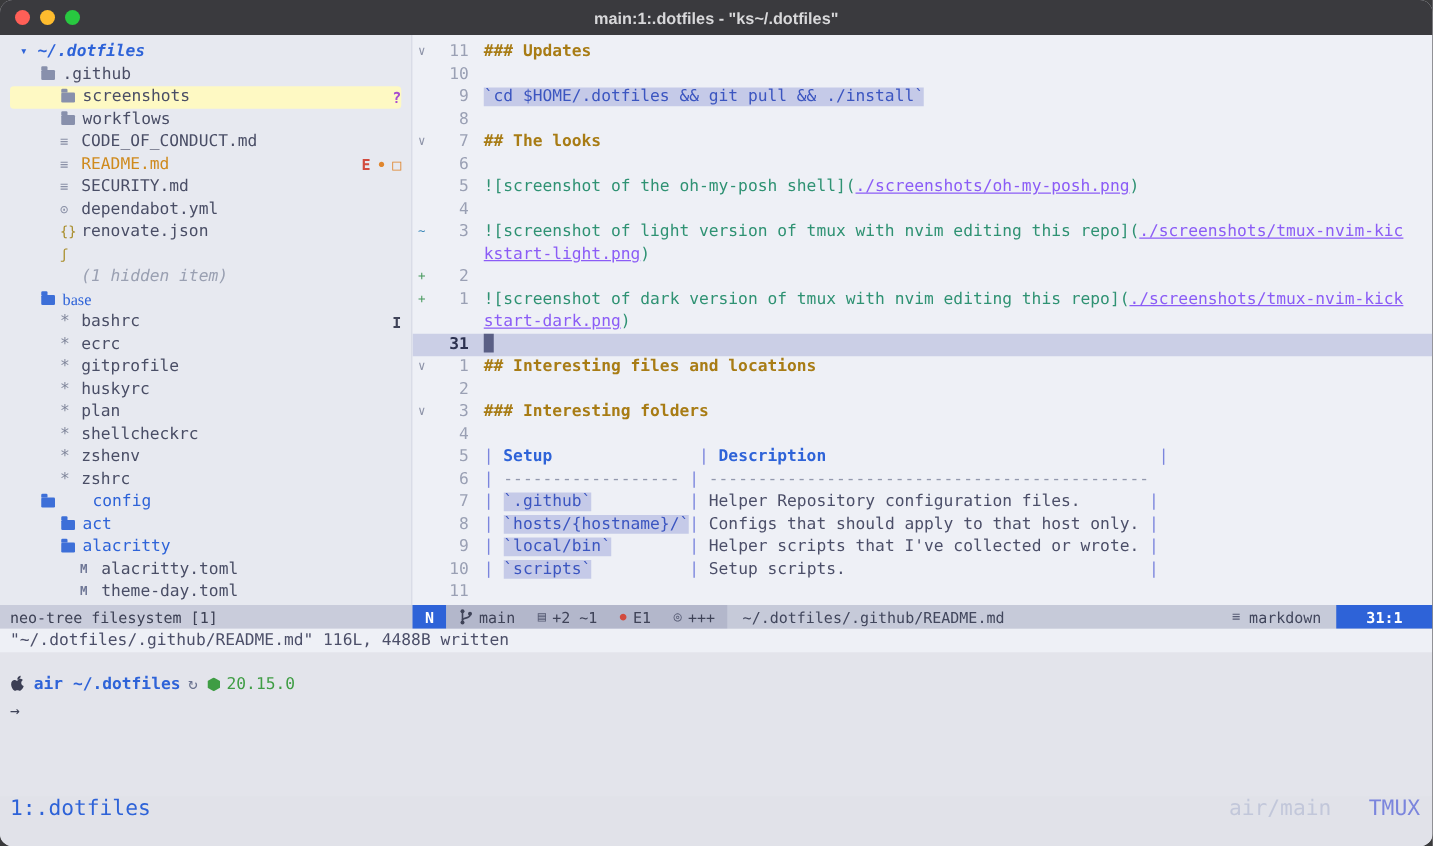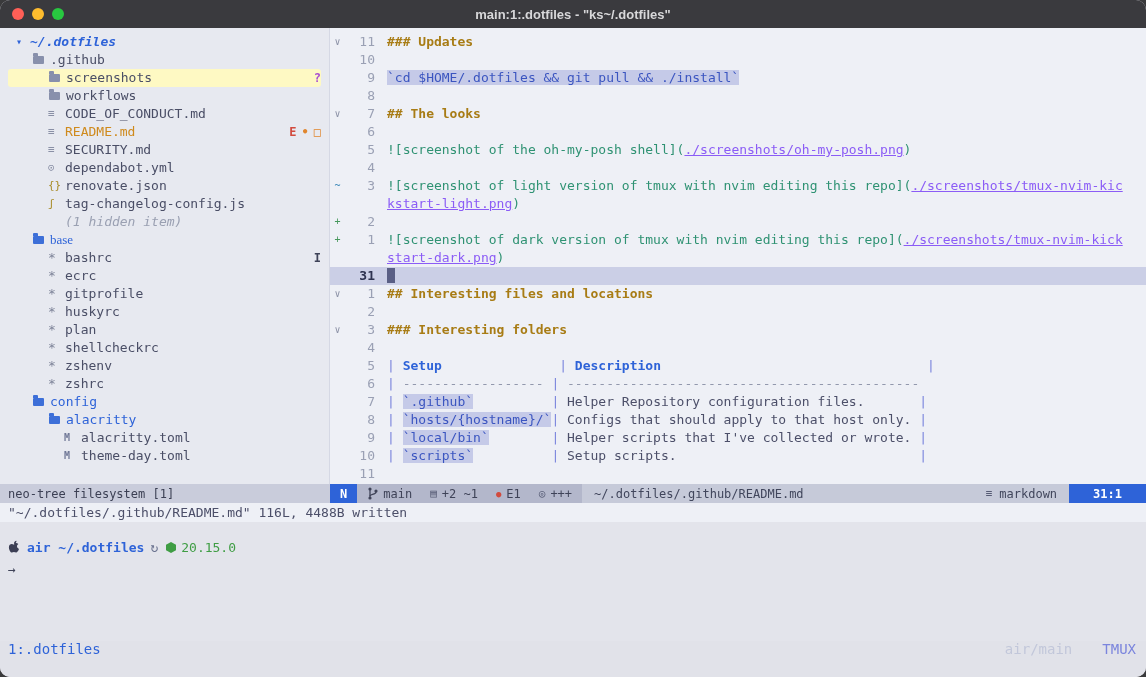--- a/index.html
+++ b/index.html
@@ -95,21 +95,21 @@
   .apple-wrap { margin-right:7px; display:flex; align-items:center; }
   .sh-host { color:#2e63d8; font-weight:bold; }
   .sh-path { color:#2e63d8; font-weight:bold; }
   .sh-sync { color:#6b7390; margin:0 6px; }
   .hex-wrap { margin:0 5px 0 2px; display:flex; align-items:center; }
   .sh-node { color:#3f9d44; }
   .prompt-arrow { height:22px; display:flex; align-items:center; color:#3f4358; }
 
   
   .tmux-bar { flex:0 0 34px; display:flex; align-items:center; background:#e1e2e9;
-              padding:0 10px 20px 8px; font-size:14px; }
+              padding:0 10px 20px 8px; font-size:17px; }
   .tm-left { color:#2e63d8; }
   .tm-fill { flex:1; }
   .tm-session { color:#c2c7da; margin-right:30px; }
   .tm-label { color:#7b85dd; }
 </style>
 </head>
 <body>
 
 <div class="window">
 
@@ -128,32 +128,33 @@
         <div id="tree">
             <div class="trow" style="padding-left: 8px;"><span class="chev">▾</span><span class="lbl-root">~/.dotfiles</span><span class="tspacer"></span></div>
             <div class="trow" style="padding-left: 24px;"><span class="fic fic-muted"></span><span class="lbl-plain">.github</span><span class="tspacer"></span></div>
             <div class="trow sel" style="padding-left: 40px;"><span class="fic fic-muted"></span><span class="lbl-plain">screenshots</span><span class="tspacer"></span><span class="tbadge bd-purple">?</span></div>
             <div class="trow" style="padding-left: 40px;"><span class="fic fic-muted"></span><span class="lbl-plain">workflows</span><span class="tspacer"></span></div>
             <div class="trow" style="padding-left: 40px;"><span class="gicon ic-doc">≡</span><span class="lbl-plain">CODE_OF_CONDUCT.md</span><span class="tspacer"></span></div>
             <div class="trow" style="padding-left: 40px;"><span class="gicon ic-doc">≡</span><span class="lbl-orange">README.md</span><span class="tspacer"></span><span class="tbadge bd-red">E</span><span class="tbadge bd-orange">•</span><span class="tbadge bd-orange">□</span></div>
             <div class="trow" style="padding-left: 40px;"><span class="gicon ic-doc">≡</span><span class="lbl-plain">SECURITY.md</span><span class="tspacer"></span></div>
             <div class="trow" style="padding-left: 40px;"><span class="gicon ic-dependabot">⊙</span><span class="lbl-plain">dependabot.yml</span><span class="tspacer"></span></div>
             <div class="trow" style="padding-left: 40px;"><span class="gicon ic-json">{}</span><span class="lbl-plain">renovate.json</span><span class="tspacer"></span></div>
-            <div class="trow" style="padding-left: 40px;"><span class="gicon ic-js">ʃ</span><span class="lbl-plain">tag-changelog-config.js</span><span class="tspacer"></span></div>
+            <div class="trow" style="padding-left: 40px;"><span class="gicon ic-js">ʃ</span><span class="tspacer"></span></div>
             <div class="trow" style="padding-left: 40px;"><span class="gicon"></span><span class="lbl-hidden">(1 hidden item)</span><span class="tspacer"></span></div>
             <div class="trow" style="padding-left: 24px; font-family: Liberation Serif, serif;"><span class="fic fic-blue"></span><span class="lbl-dir">base</span><span class="tspacer"></span></div>
             <div class="trow" style="padding-left: 40px;"><span class="gicon ic-shell">*</span><span class="lbl-plain">bashrc</span><span class="tspacer"></span><span class="tbadge bd-dark">I</span></div>
             <div class="trow" style="padding-left: 40px;"><span class="gicon ic-shell">*</span><span class="lbl-plain">ecrc</span><span class="tspacer"></span></div>
             <div class="trow" style="padding-left: 40px;"><span class="gicon ic-shell">*</span><span class="lbl-plain">gitprofile</span><span class="tspacer"></span></div>
             <div class="trow" style="padding-left: 40px;"><span class="gicon ic-shell">*</span><span class="lbl-plain">huskyrc</span><span class="tspacer"></span></div>
             <div class="trow" style="padding-left: 40px;"><span class="gicon ic-shell">*</span><span class="lbl-plain">plan</span><span class="tspacer"></span></div>
             <div class="trow" style="padding-left: 40px;"><span class="gicon ic-shell">*</span><span class="lbl-plain">shellcheckrc</span><span class="tspacer"></span></div>
             <div class="trow" style="padding-left: 40px;"><span class="gicon ic-shell">*</span><span class="lbl-plain">zshenv</span><span class="tspacer"></span></div>
             <div class="trow" style="padding-left: 40px;"><span class="gicon ic-shell">*</span><span class="lbl-plain">zshrc</span><span class="tspacer"></span></div>
-            <div class="trow" style="padding-left: 24px;"><span class="fic fic-blue"></span><span class="lbl-dir">config</span><span class="tspacer"></span></div>
+            <div class="trow" style="padding-left: 24px; gap: 24px;"><span class="fic fic-blue"></span><span class="lbl-dir">config</span><span class="tspacer"></span></div>
+            <div class="trow" style="padding-left: 40px;"><span class="fic fic-blue"></span><span class="lbl-dir">act</span><span class="tspacer"></span></div>
             <div class="trow" style="padding-left: 40px;"><span class="fic fic-blue"></span><span class="lbl-dir">alacritty</span><span class="tspacer"></span></div>
             <div class="trow" style="padding-left: 56px;"><span class="gicon ic-toml">M</span><span class="lbl-plain">alacritty.toml</span><span class="tspacer"></span></div>
             <div class="trow" style="padding-left: 56px;"><span class="gicon ic-toml">M</span><span class="lbl-plain">theme-day.toml</span><span class="tspacer"></span></div>
           </div>
       </div>
       <div class="editor">
         <div id="lines">
             <div class="erow">
               <span class="emark fold">∨</span>
               <span class="enum">11</span>

